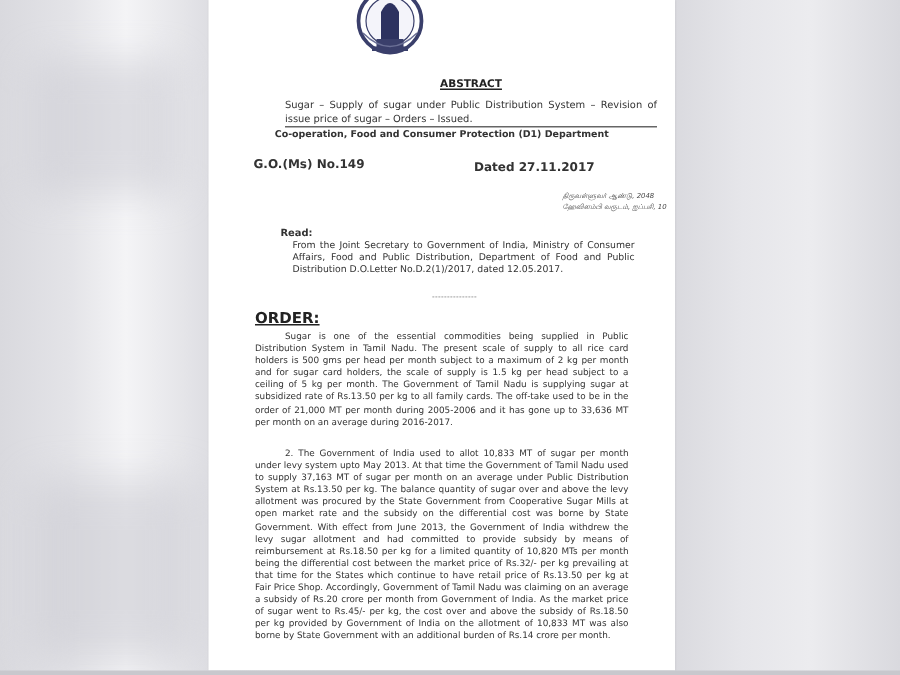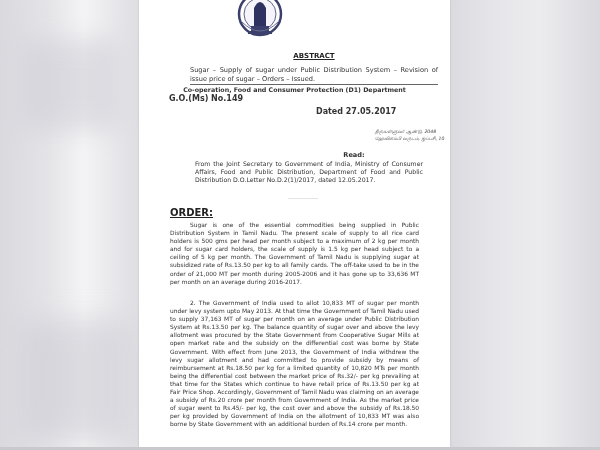--- a/index.html
+++ b/index.html
@@ -35,34 +35,34 @@
   .subject {
     position: absolute; left: 31px; width: 248px; top: 66px;
     font-size: 6.6px; line-height: 9px; color: #333; text-align: justify;
     border-bottom: 0.6px solid #666; padding-bottom: 0px; margin-left: 20px;
   }
   .dept {
     position: absolute; left: 0; width: 311px; top: 86px; text-align: center;
     font-size: 6.3px; font-weight: bold; color: #333;
   }
   .go-no {
-    position: absolute; left: 30px; top: 94px;
+    position: absolute; left: 30px; top: 105px;
     font-size: 8px; font-weight: bold; color: #333;
   }
   .go-date {
     position: absolute; left: 177px; top: 107px;
     font-size: 8px; font-weight: bold; color: #333;
   }
   .tamil-date {
     position: absolute; left: 236px; top: 128px;
     font-size: 4.6px; line-height: 7px; color: #444; font-style: italic;
   }
   .read-label {
-    position: absolute; left: 0; width: 354px; top: 151px; text-align: center;
-    padding-left: 76px; box-sizing: border-box;
+    position: absolute; left: 0; width: 354px; top: 151px; 
+    padding-left: 48px; box-sizing: border-box;
     font-size: 6.6px; font-weight: bold; color: #333;
   }
   .read-text {
     position: absolute; left: 56px; width: 228px; top: 160px;
     font-size: 6.2px; line-height: 8.1px; color: #333; text-align: justify;
   }
   .dashes {
     position: absolute; left: 149px; top: 195px; font-size: 5px; color: #666; letter-spacing: 0.2px;
   }
   .order-label {
@@ -96,21 +96,21 @@
     <rect x="15" y="26" width="18" height="6" fill="#3a3f6b"></rect>
     <rect x="12" y="31" width="24" height="3" fill="#3a3f6b"></rect>
     <path d="M6 22 Q24 40 42 22" fill="none" stroke="#6a6f95" stroke-width="1"></path>
   </svg>
 
   <div class="abstract-title">ABSTRACT</div>
   <div class="subject">Sugar – Supply of sugar under Public Distribution System – Revision of issue price of sugar – Orders – Issued.</div>
   <div class="dept">Co-operation, Food and Consumer Protection (D1) Department</div>
 
   <div class="go-no">G.O.(Ms) No.149</div>
-  <div class="go-date">Dated 27.05.2017</div>
+  <div class="go-date">Dated 27.11.2017</div>
 
   <div class="tamil-date">
     <div>திருவள்ளுவர் ஆண்டு, 2048</div>
     <div>ஹேவிளம்பி வருடம், ஐப்பசி, 10</div>
   </div>
 
   <div class="read-label">Read:</div>
   <div class="read-text">From the Joint Secretary to Government of India, Ministry of Consumer Affairs, Food and Public Distribution, Department of Food and Public Distribution D.O.Letter No.D.2(1)/2017, dated 12.05.2017.</div>
   <div class="dashes">---------------</div>
 

